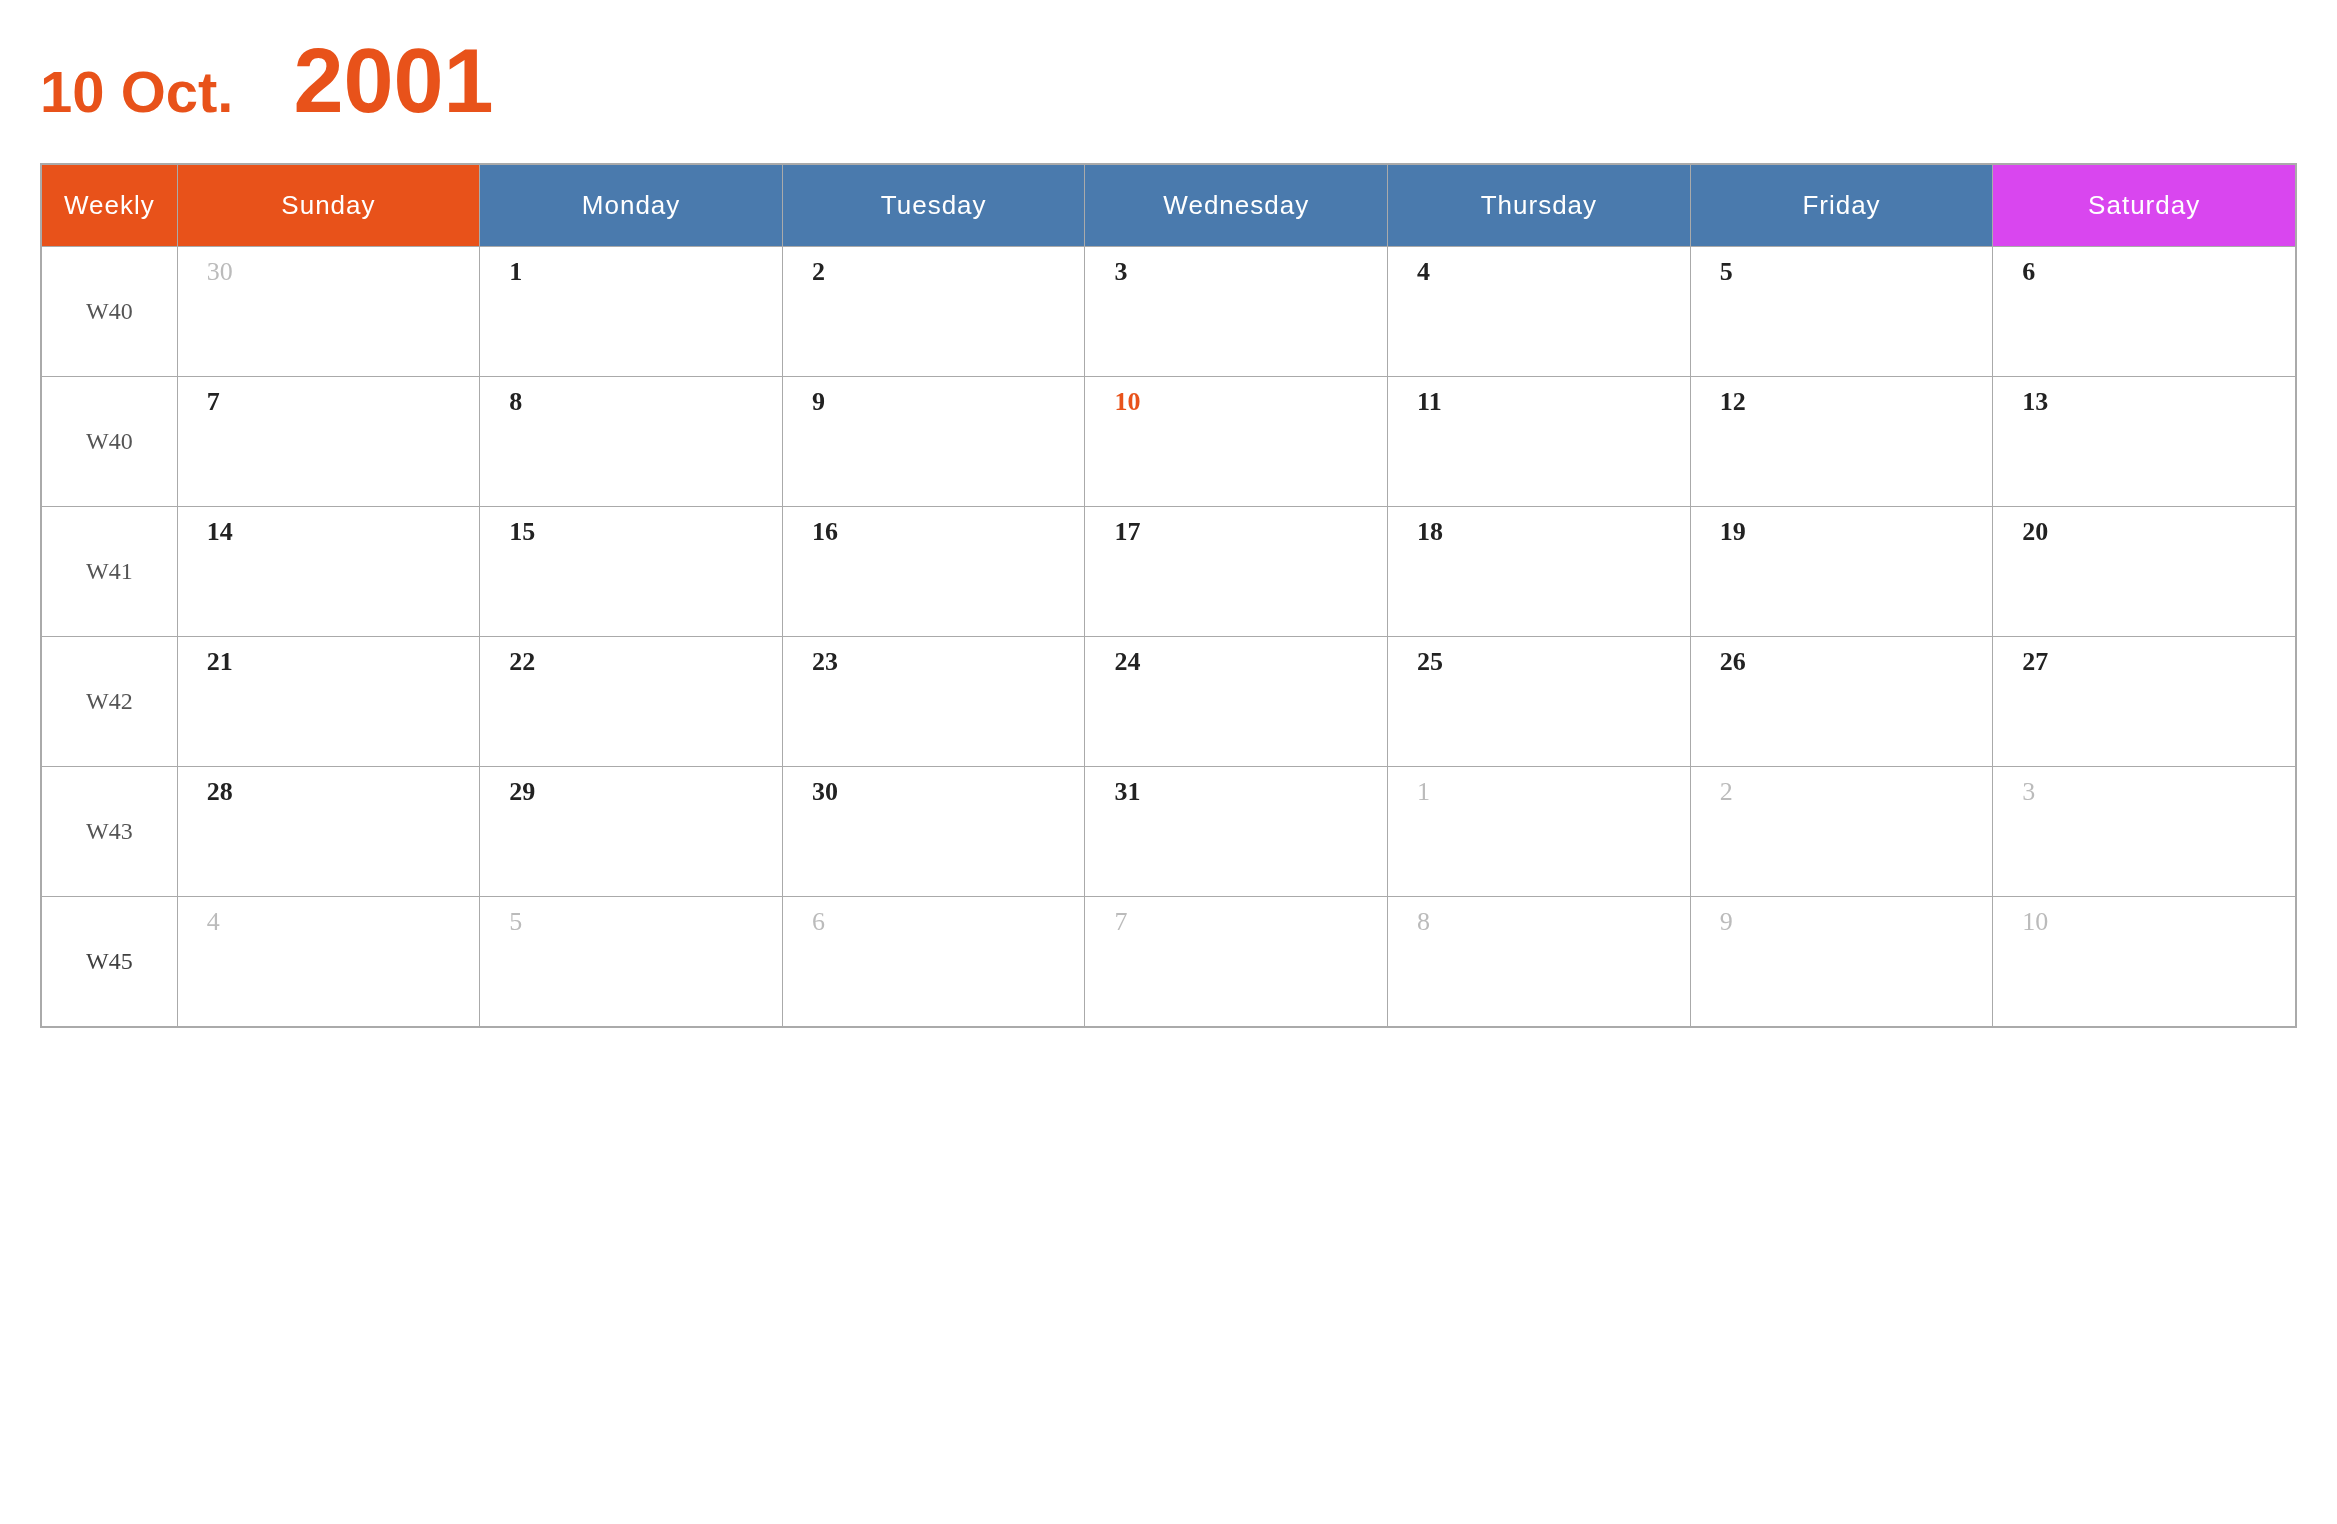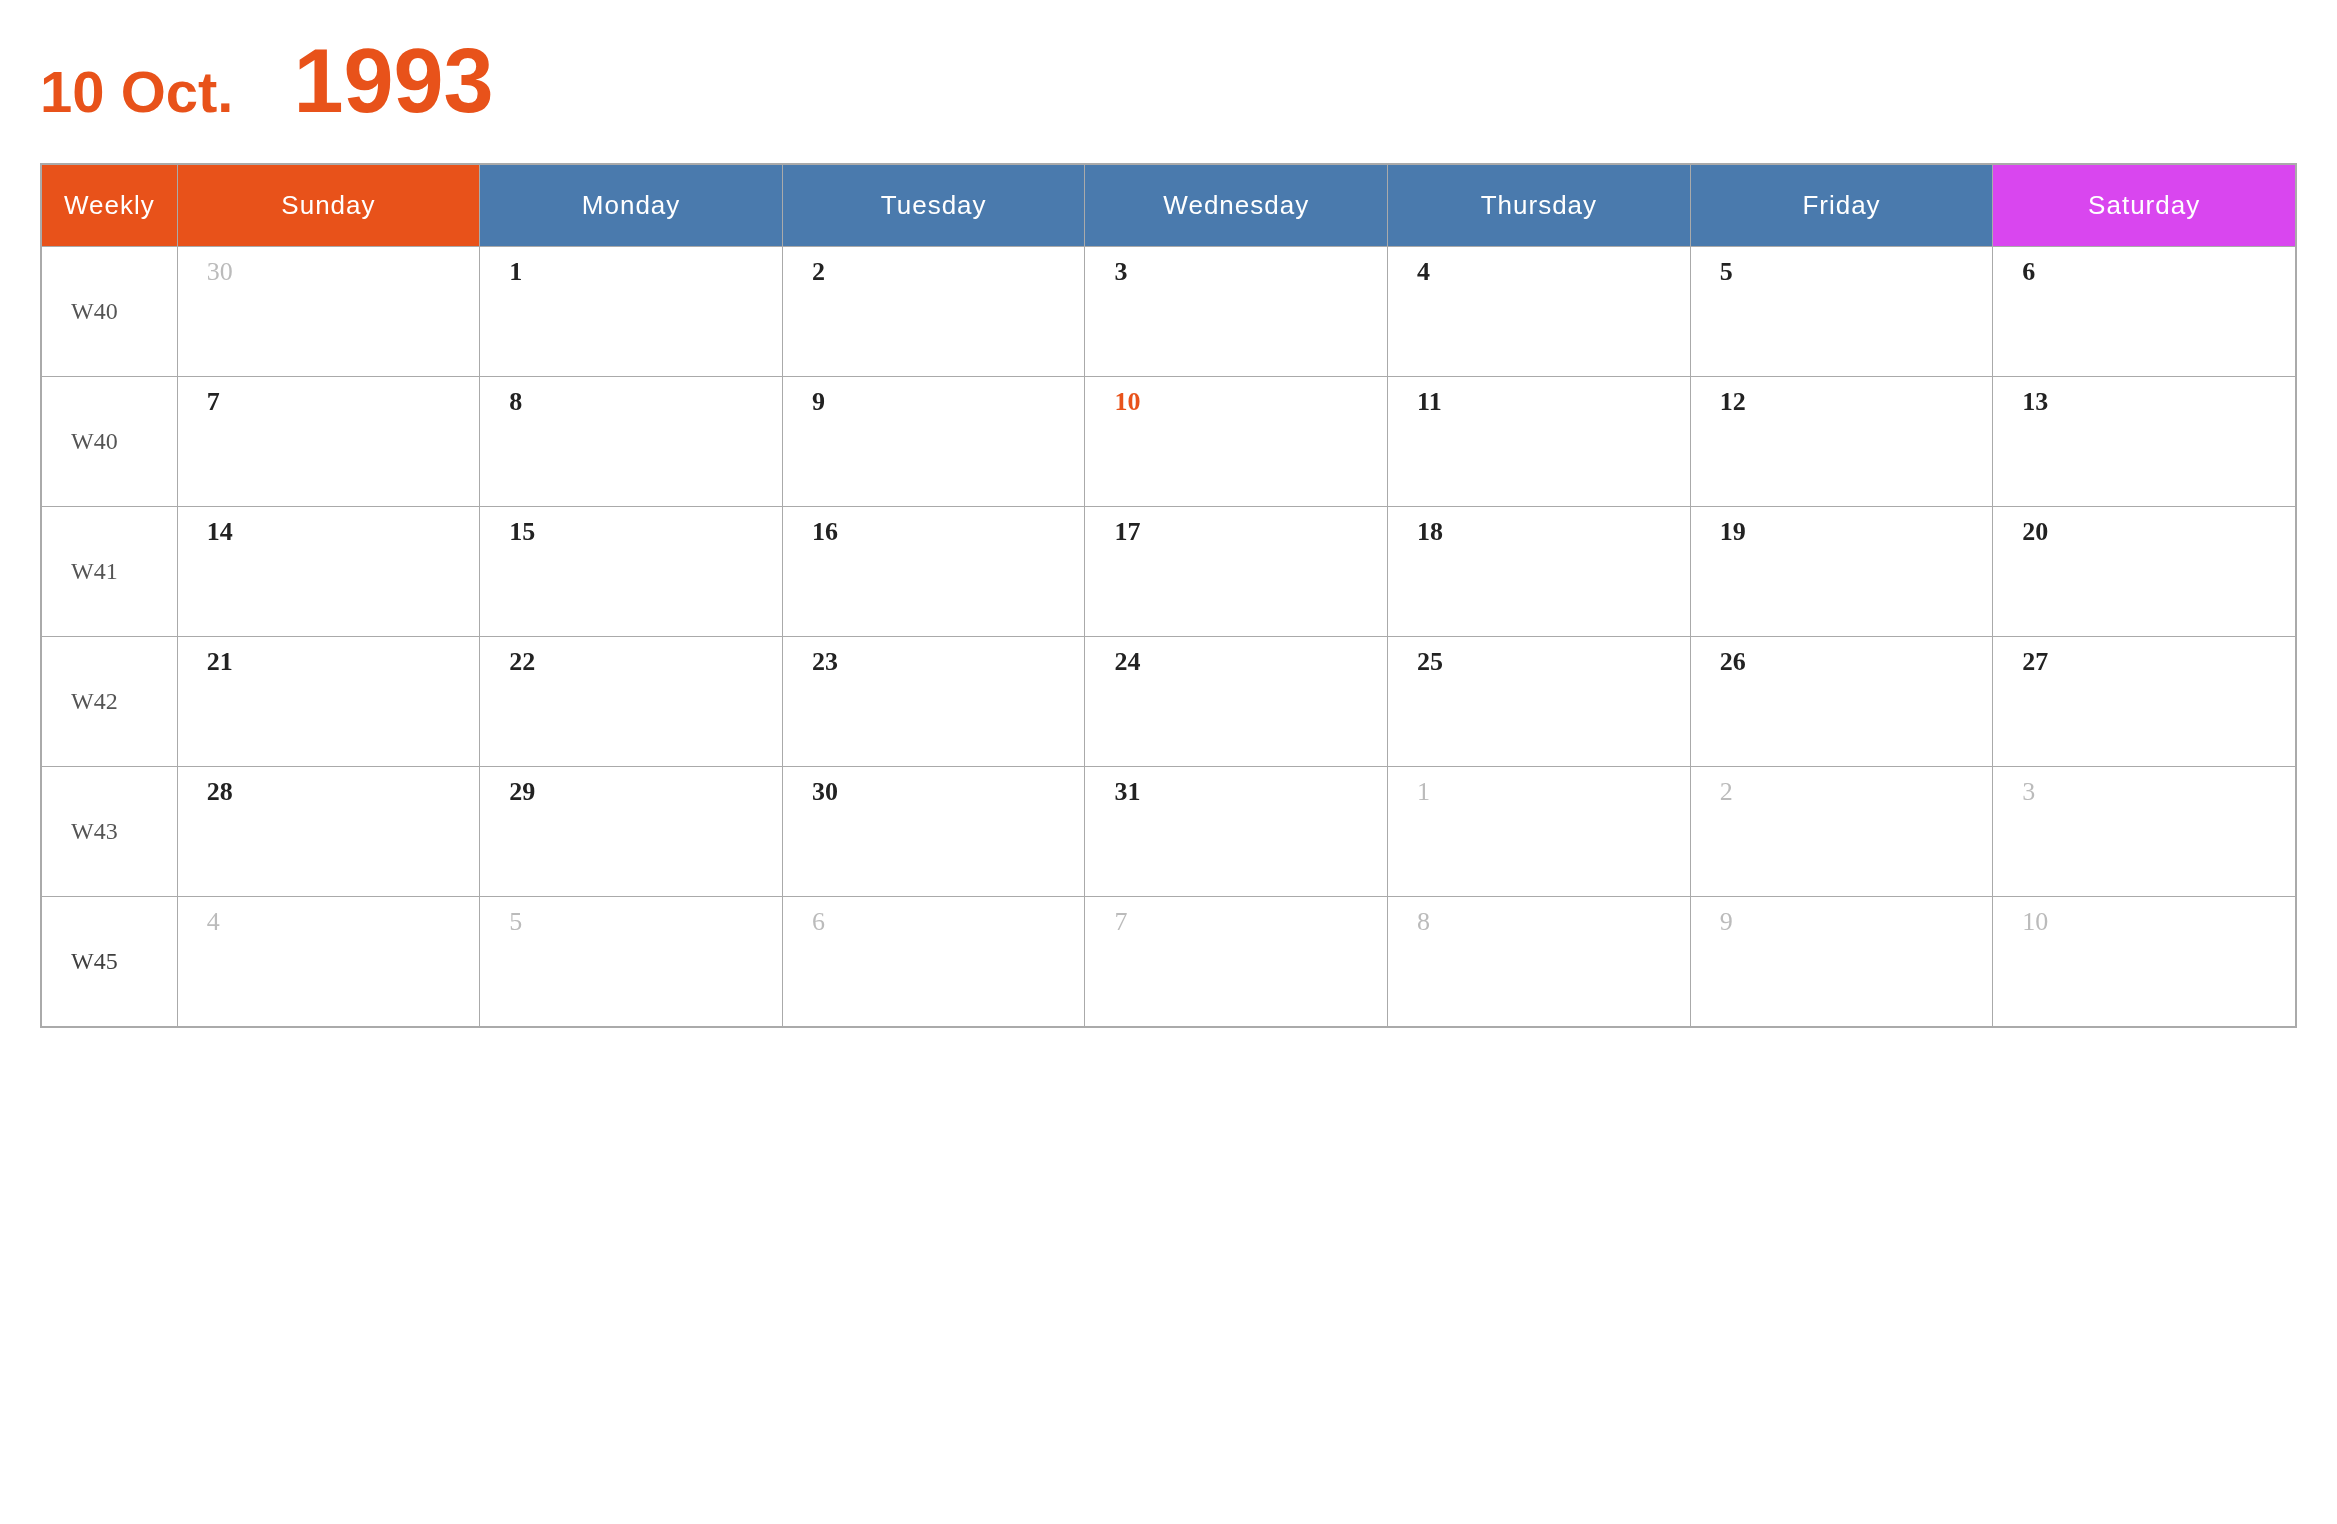--- a/index.html
+++ b/index.html
@@ -105,20 +105,21 @@
 
     td {
       border: 1px solid #aaa;
       vertical-align: top;
       padding: 10px 29px;
       height: 130px;
       font-family: Liberation Serif, serif;
     }
 
     td.week-label {
+      text-align: center;
       vertical-align: middle;
       font-size: 24px;
       color: #555;
       font-weight: normal;
       width: 130px;
     }
 
     td.week-label.gray {
       color: #404040;
     }
@@ -142,21 +143,21 @@
       color: #e8521a;
       font-weight: bold;
     }
   </style>
 </head>
 <body>
 
 <div class="header">
   <div class="header-date">
     <span class="header-day">10 Oct.</span>
-    <span class="header-year">1993</span>
+    <span class="header-year">2001</span>
   </div>
 </div>
 
 <div class="calendar-container">
   <table>
     <thead>
       <tr>
         <th class="weekly-header">Weekly</th>
         <th class="sunday-header">Sunday</th>
         <th class="weekday-header">Monday</th>

